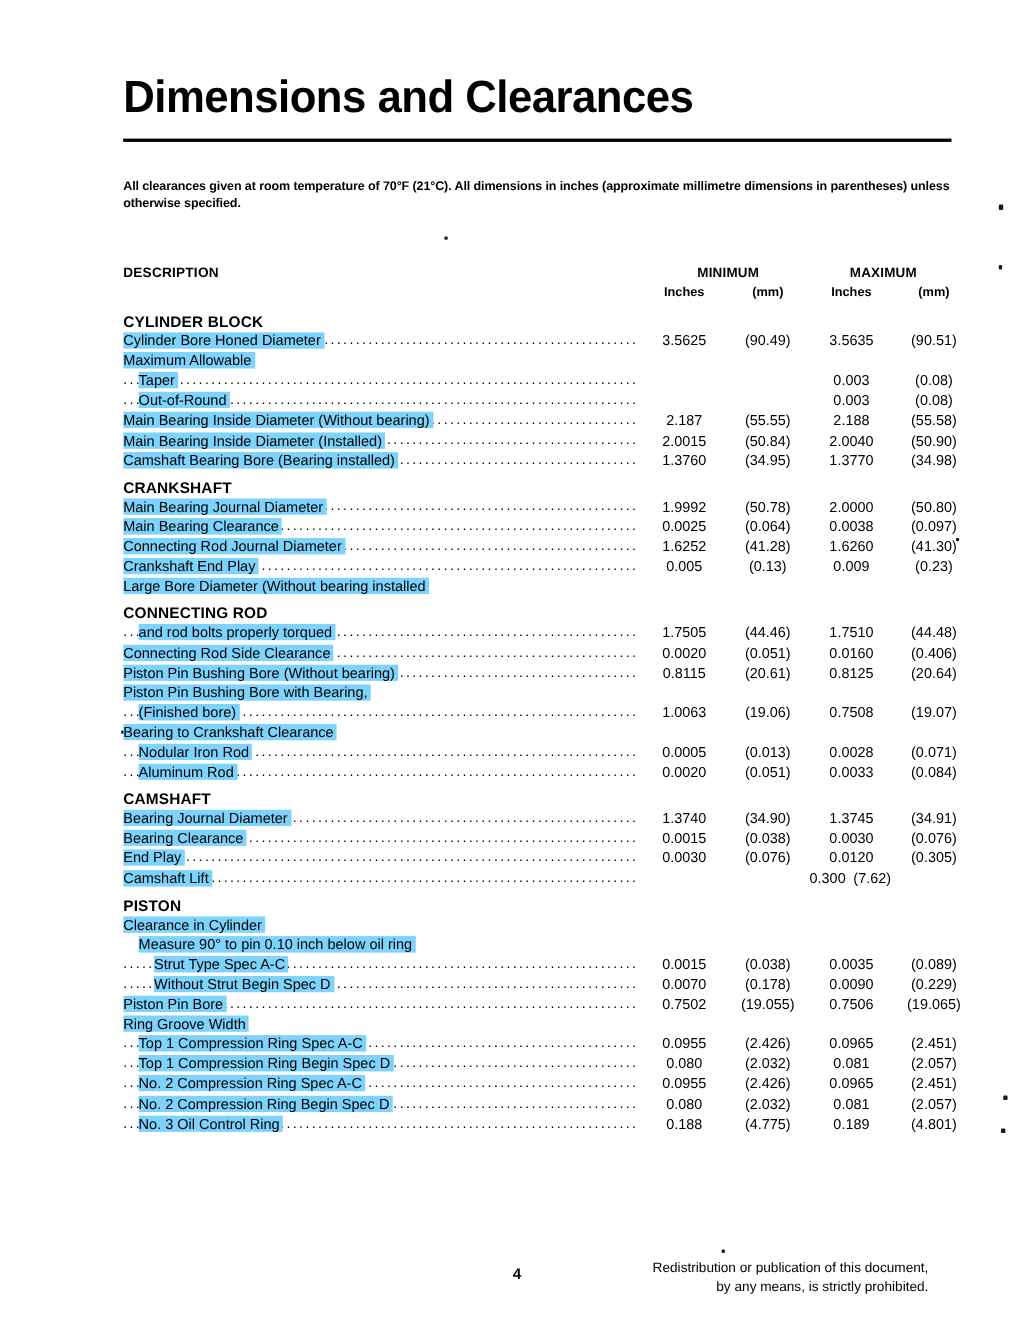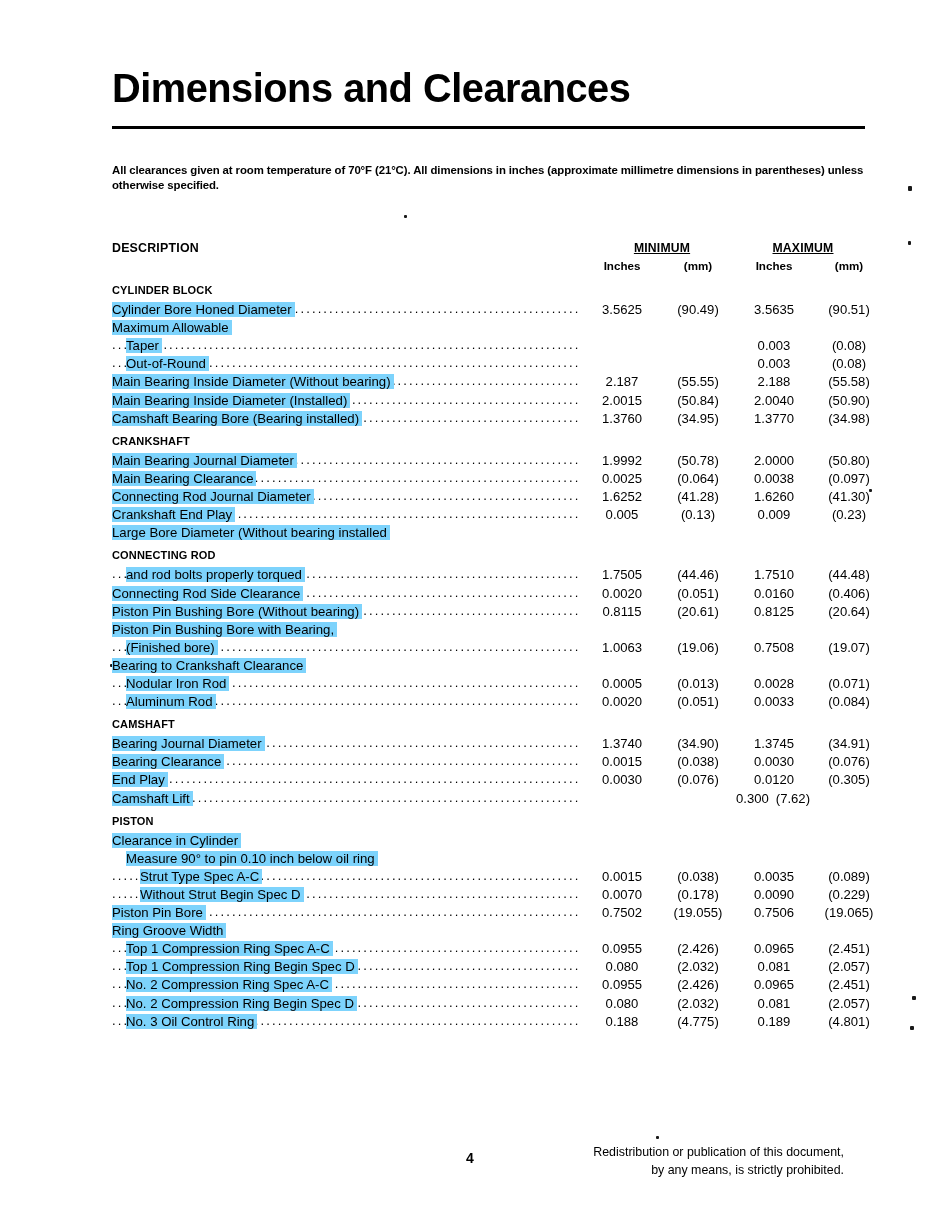--- a/index.html
+++ b/index.html
@@ -76,21 +76,20 @@
     font-weight: bold;
     letter-spacing: 0.2px;
   }
   .hdr-group {
     position: absolute;
     top: 3px;
     font-size: 12.2px;
     font-weight: bold;
     text-align: center;
     letter-spacing: 0.2px;
-    text-decoration: underline;
   }
   .hdr-min { left: 480px; width: 140px; }
   .hdr-max { left: 620px; width: 142px; }
 
   .hdr-sub {
     position: absolute;
     top: 21px;
     font-size: 11.6px;
     font-weight: bold;
     text-align: center;
@@ -107,21 +106,21 @@
 
   .row {
     position: relative;
     height: 18.1px;
     font-size: 13.2px;
     white-space: nowrap;
   }
   .row.section {
     height: 18.1px;
     font-weight: bold;
-    font-size: 11px;
+    font-size: 14px;
     letter-spacing: 0.15px;
   }
   .row.gap-before { margin-top: 6px; }
 
   
   .desc {
     position: absolute;
     left: 0;
     top: 0;
     width: 466px;

